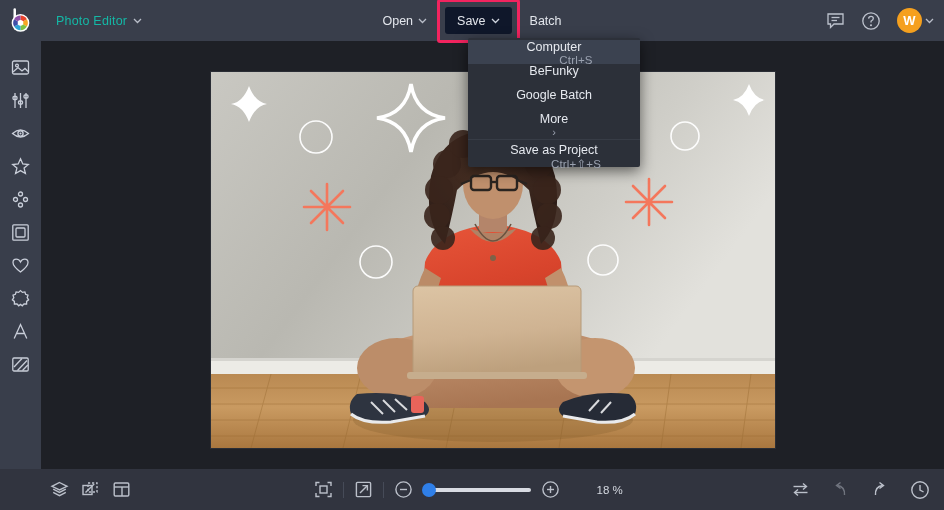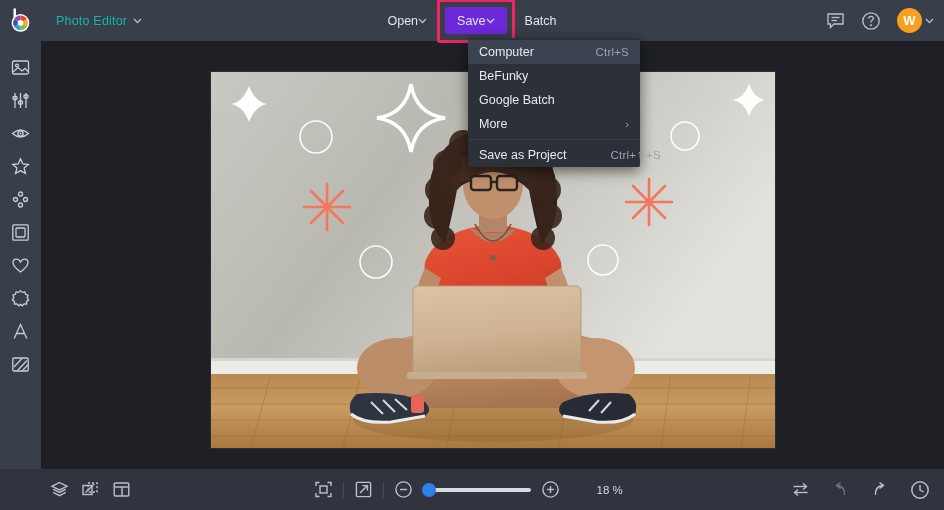--- a/index.html
+++ b/index.html
@@ -40,28 +40,28 @@
 
   .menu-center {
     position: absolute; left: 0; right: 0;
     display: flex; align-items: center; justify-content: center;
     gap: 6px; height: 41px;
     pointer-events: none;
   }
   .menu-center > * { pointer-events: auto; }
 
   .menubtn {
-    display: flex; align-items: center; 
+    display: flex; align-items: center; gap: 5px;
     height: 27px; padding: 0 12px;
     border-radius: 3px; border: none; background: transparent;
     color: #e3e6ec; font-size: 12.5px;
     font-family: "Liberation Sans", sans-serif;
     cursor: pointer; white-space: nowrap;
   }
-  .menubtn.active { background: #6d28d9; }
+  .menubtn.active { background: #0f172a; }
 
   .save-wrap { position: relative; }
   .save-highlight {
     position: absolute;
     left: -8px; top: -8px; right: -8px; bottom: -9px;
     border: 3px solid #f2245f;
     border-radius: 3px;
     pointer-events: none;
   }
 
@@ -91,20 +91,21 @@
     font-size: 12.5px;
   }
   .dd-item {
     position: relative;
     height: 24px;
     display: flex; align-items: center;
     padding: 0 11px;
     color: #e6e9ef;
     cursor: pointer;
     white-space: nowrap;
+    flex-direction: column;
   }
   .dd-item.hl { background: #3b4250; }
   .dd-label { flex: 1; }
   .dd-shortcut { color: #9ba2b0; font-size: 11.5px; letter-spacing: .2px; margin-left: 44px; }
   .dd-arrow { color: #9ba2b0; font-size: 11px; }
   .dd-sep { height: 1px; background: #41475480; margin: 3px 0; }
 
   
   .sidebar {
     position: absolute; left: 0; top: 41px;

